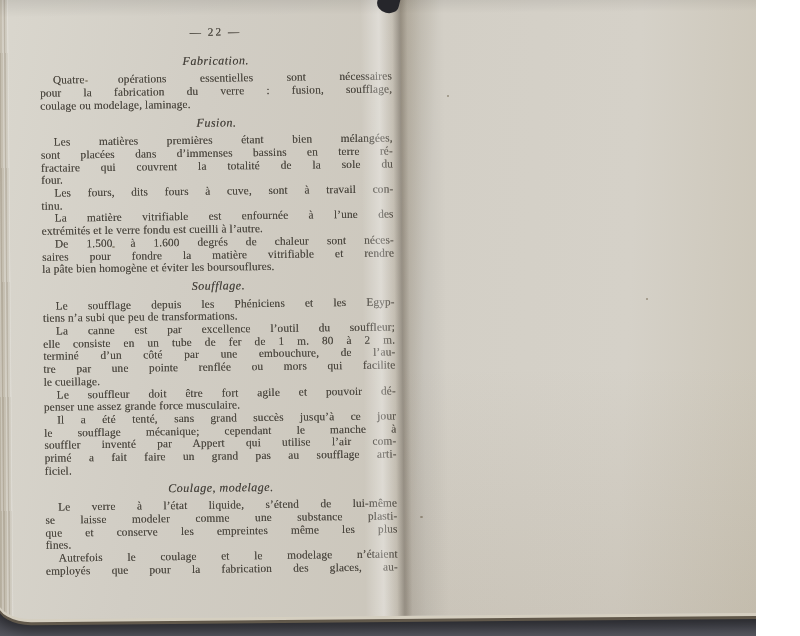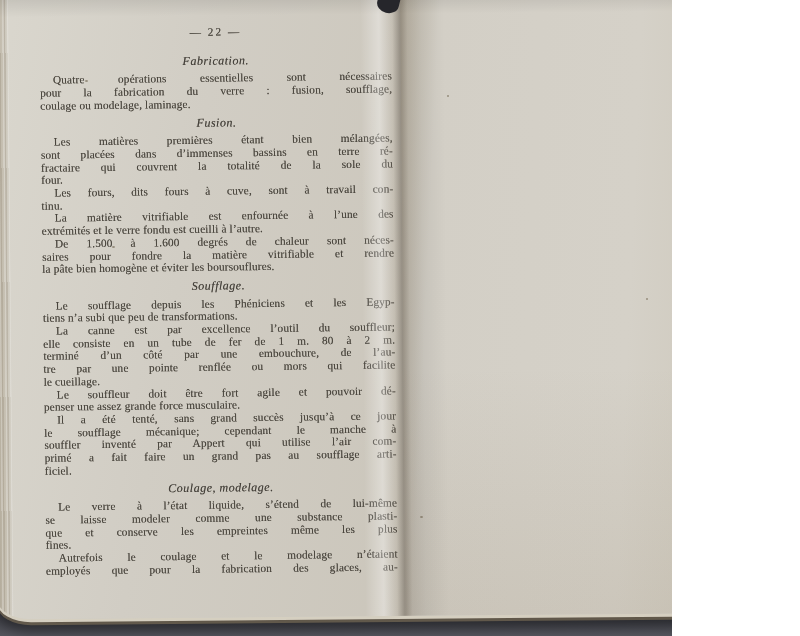--- a/index.html
+++ b/index.html
@@ -1,20 +1,20 @@
 <!DOCTYPE html>
 <html><head>
 <meta charset="utf-8">
 <style>
   * { margin:0; padding:0; box-sizing:border-box; }
   html,body { width:800px; height:636px; }
   body { font-family:"Liberation Serif","DejaVu Serif",serif; }
 
   .photo {
-    position:relative; width:672px; height:636px; overflow:hidden;
+    position:relative; width:756px; height:636px; overflow:hidden;
     background:linear-gradient(180deg,#2a2a30 0%,#242429 93%,#3e3f46 96.5%,#54555d 100%);
   }
 
   
   .book {
     position:absolute; left:-8px; top:-6px; width:816px; height:622px;
     transform:rotate(-0.5deg); transform-origin:408px 0;
     border-radius:0 0 30px 34px / 0 0 16px 20px;
     box-shadow:0 3px 0 rgba(223,217,203,0.92), 0 6px 0 rgba(150,132,100,0.5), 0 13px 12px rgba(0,0,0,0.38);
     background:#cfccc3; overflow:hidden;

